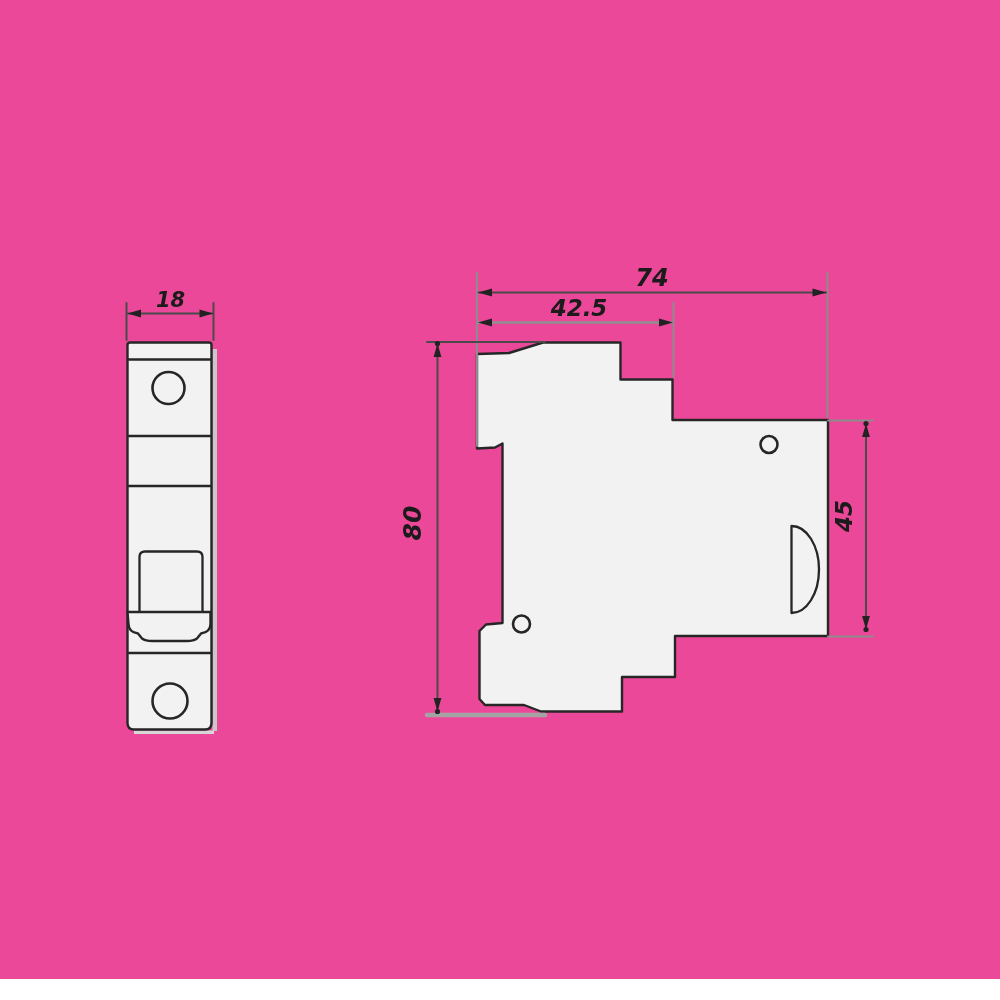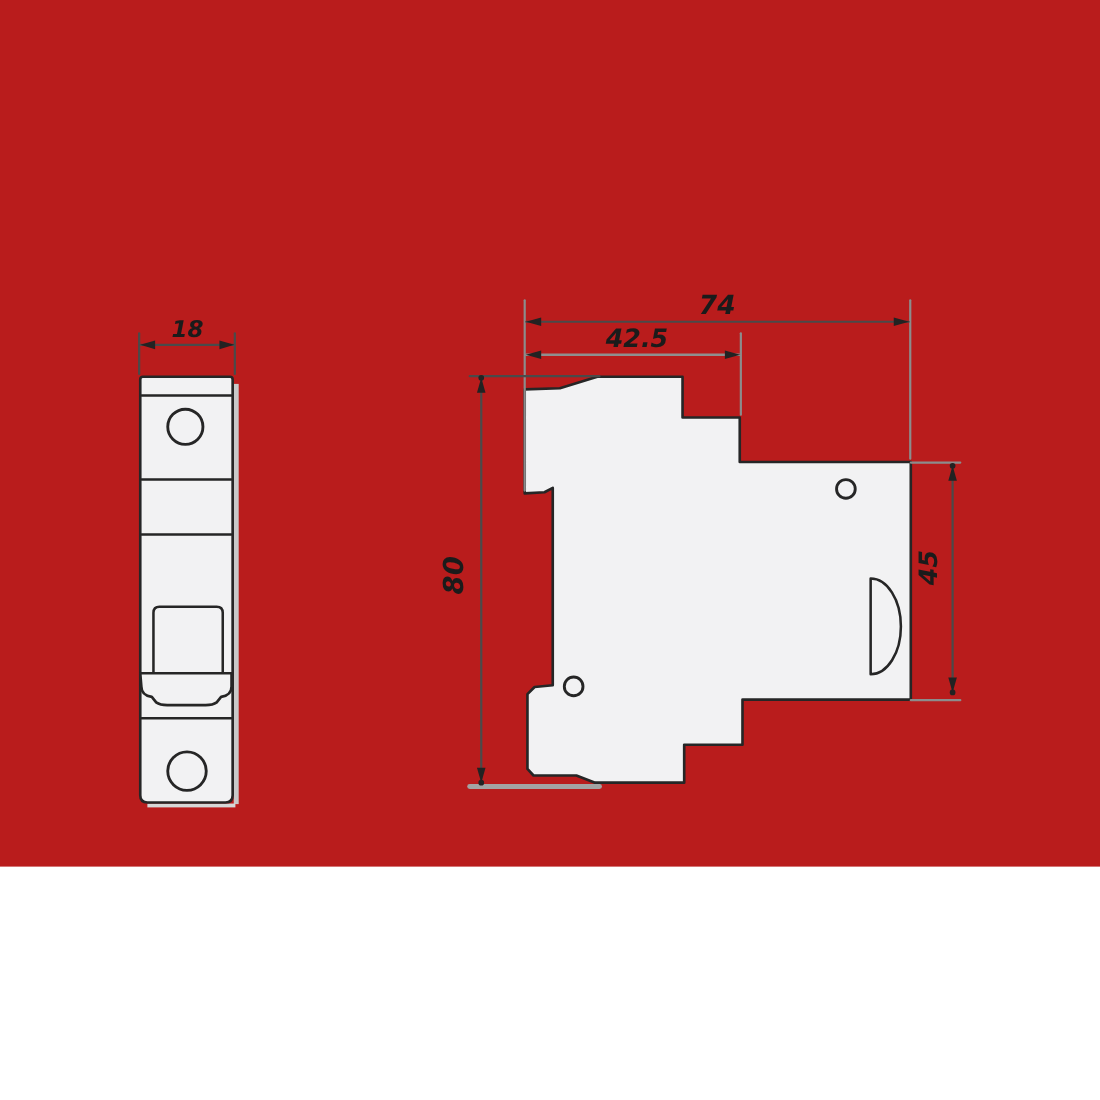--- a/index.html
+++ b/index.html
@@ -1,16 +1,16 @@
 <!DOCTYPE html>
 <html><head>
 <meta charset="utf-8">
 <style>
   html,body{margin:0;padding:0;background:#ffffff;}
-  .canvas{position:relative;width:1000px;height:788px;background:#b91c1c;overflow:hidden;
+  .canvas{position:relative;width:1000px;height:979px;background:#ec4899;overflow:hidden;
           font-family:"DejaVu Sans",sans-serif;}
   svg{display:block;}
   .outline{fill:#f2f2f3;stroke:#262626;stroke-width:2.4;stroke-linejoin:round;stroke-linecap:round;}
   .edge{fill:none;stroke:#262626;stroke-width:2.3;stroke-linejoin:round;stroke-linecap:round;}
   .hole{fill:#f2f2f3;stroke:#262626;stroke-width:2.6;}
   .dim{fill:none;stroke:#4a4a4a;stroke-width:2;stroke-linecap:round;}
   .dim-light{fill:none;stroke:#8f8f8f;stroke-width:2.4;stroke-linecap:round;}
   .ext{fill:none;stroke:#8c8c8c;stroke-width:2;stroke-linecap:round;}
   .ext-thick{fill:none;stroke:#a3a3a3;stroke-width:4.5;stroke-linecap:round;}
   .arrow{fill:#222222;stroke:none;}

